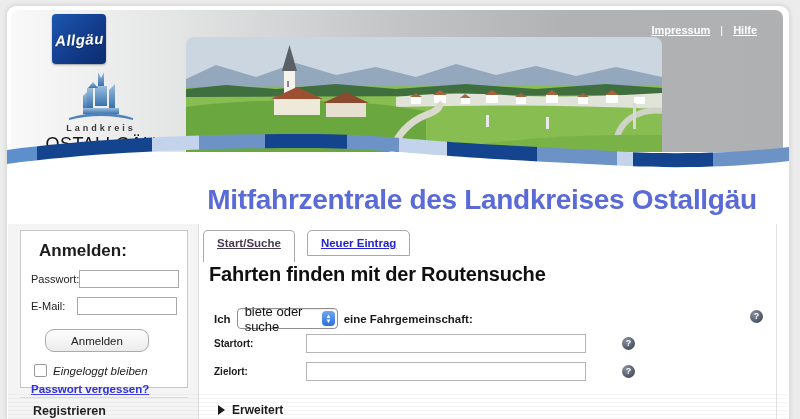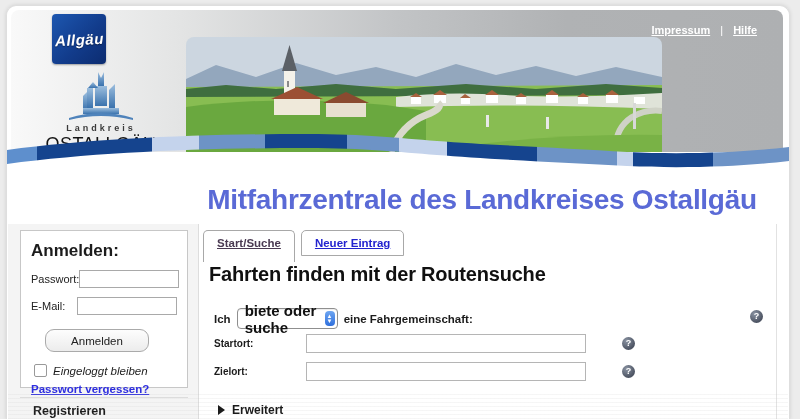--- a/index.html
+++ b/index.html
@@ -23,46 +23,46 @@
   .top-links a{color:#fff;text-decoration:underline;cursor:pointer;}
   .top-links .sep{margin:0 7px;font-weight:normal;text-decoration:none;}
   .photo{position:absolute;left:179px;top:31px;width:476px;height:115px;border-radius:8px 8px 0 0;overflow:hidden;}
   .wave{position:absolute;left:0;top:122px;width:782px;height:48px;}
   
   .page-title{position:absolute;left:185px;top:178px;width:580px;text-align:center;
         font-size:28px;font-weight:bold;color:#5a6ad6;letter-spacing:-.3px;}
   
   .sidebar{position:absolute;left:1px;top:218px;width:190px;height:196px;background:#f4f4f4;border-right:1px solid #ddd;}
   .login-box{position:absolute;left:12px;top:6px;width:146px;height:136px;background:#fff;border:1px solid #c7c7c7;padding:10px;}
-  .login-head{font-size:17px;font-weight:bold;color:#1c1c1c;margin-bottom:9px;}
+  .login-head{font-size:17px;font-weight:bold;color:#1c1c1c;margin-bottom:9px;margin-left:8px;}
   .frow{display:flex;align-items:center;margin-bottom:9px;}
   .frow label{width:54px;font-size:11px;color:#222;}
   .frow input{width:92px;height:14px;border:1px solid #a9a9a9;font-size:11px;padding:1px 3px;}
   .login-btn{display:block;margin:14px 0 0 14px;width:104px;height:23px;border:1px solid #aaa;border-radius:9px;
         background:linear-gradient(to bottom,#fdfdfd,#ececec);font-size:11.5px;color:#222;
         font-family:"Liberation Sans",sans-serif;cursor:pointer;}
   .remember{display:flex;align-items:center;margin-top:12px;font-size:11.5px;color:#1d1d1d;font-style:italic;}
   .cbox{width:11px;height:11px;border:1px solid #999;border-radius:2px;background:#fff;margin:0 6px 0 3px;cursor:pointer;}
   .forgot{display:inline-block;margin-top:6px;font-size:11.5px;font-weight:bold;color:#2e2ee0;text-decoration:underline;cursor:pointer;}
   .side-divider{position:absolute;left:12px;top:173px;width:168px;border-top:1px solid #dcdcdc;}
   .register-label{position:absolute;left:25px;top:180px;font-size:12.5px;font-weight:bold;color:#1c1c1c;cursor:pointer;}
   
   .right-edge{position:absolute;left:769px;top:218px;width:1px;height:196px;background:#e2e2e2;}
-  .tabs{position:absolute;left:196px;top:224px;display:flex;align-items:flex-start;gap:6px;z-index:3;}
+  .tabs{position:absolute;left:196px;top:224px;display:flex;align-items:flex-start;gap:12px;z-index:3;}
   .tab{background:#fff;border:1px solid #a8a8a8;border-radius:5px 5px 0 0;padding:6px 13px;font-size:11.5px;font-weight:bold;cursor:pointer;}
   .tab.active{border-bottom:none;padding-bottom:13px;color:#4a3a52;}
   .tab.active span{text-decoration:underline;}
   .tab.inactive{color:#2323cf;}
   .tab.inactive span{text-decoration:underline;}
   .main-head{position:absolute;left:202px;top:257px;font-size:20px;font-weight:bold;color:#101010;letter-spacing:-.2px;z-index:2;}
   .row-ich{position:absolute;left:207px;top:302px;display:flex;align-items:center;font-size:11.5px;color:#1b1b1b;font-weight:bold;z-index:2;}
   .select{display:flex;align-items:center;justify-content:space-between;margin:0 6px;width:92px;height:19px;
         border:1px solid #8f8f8f;border-radius:4px;background:#fff;padding-left:7px;cursor:pointer;
         box-shadow:inset 0 1px 1px rgba(0,0,0,.08);}
-  .select .val{font-size:15px;font-weight:bold;color:#111;}
+  .select .val{font-size:13px;font-weight:normal;color:#111;}
   .stepper{width:15px;height:15px;margin-right:2px;border-radius:4px;
         background:linear-gradient(to bottom,#6ea6f2,#2f6fdc);display:flex;flex-direction:column;
         align-items:center;justify-content:center;color:#fff;font-size:6px;line-height:5px;}
   .help{display:inline-block;width:13px;height:13px;border-radius:50%;
         background:radial-gradient(circle at 35% 30%,#8a93a2,#4c5362 70%);color:#fff;
         font-size:9px;font-weight:bold;text-align:center;line-height:13px;cursor:pointer;}
   .help-r1{position:absolute;left:743px;top:304px;z-index:2;}
   .row-field{position:absolute;left:207px;display:flex;align-items:center;z-index:2;}
   .row-field .flabel{width:92px;font-size:10px;font-weight:bold;color:#1b1b1b;}
   .row-field input{width:270px;height:15px;border:1px solid #b5b5b5;font-size:11px;padding:1px 4px;}

